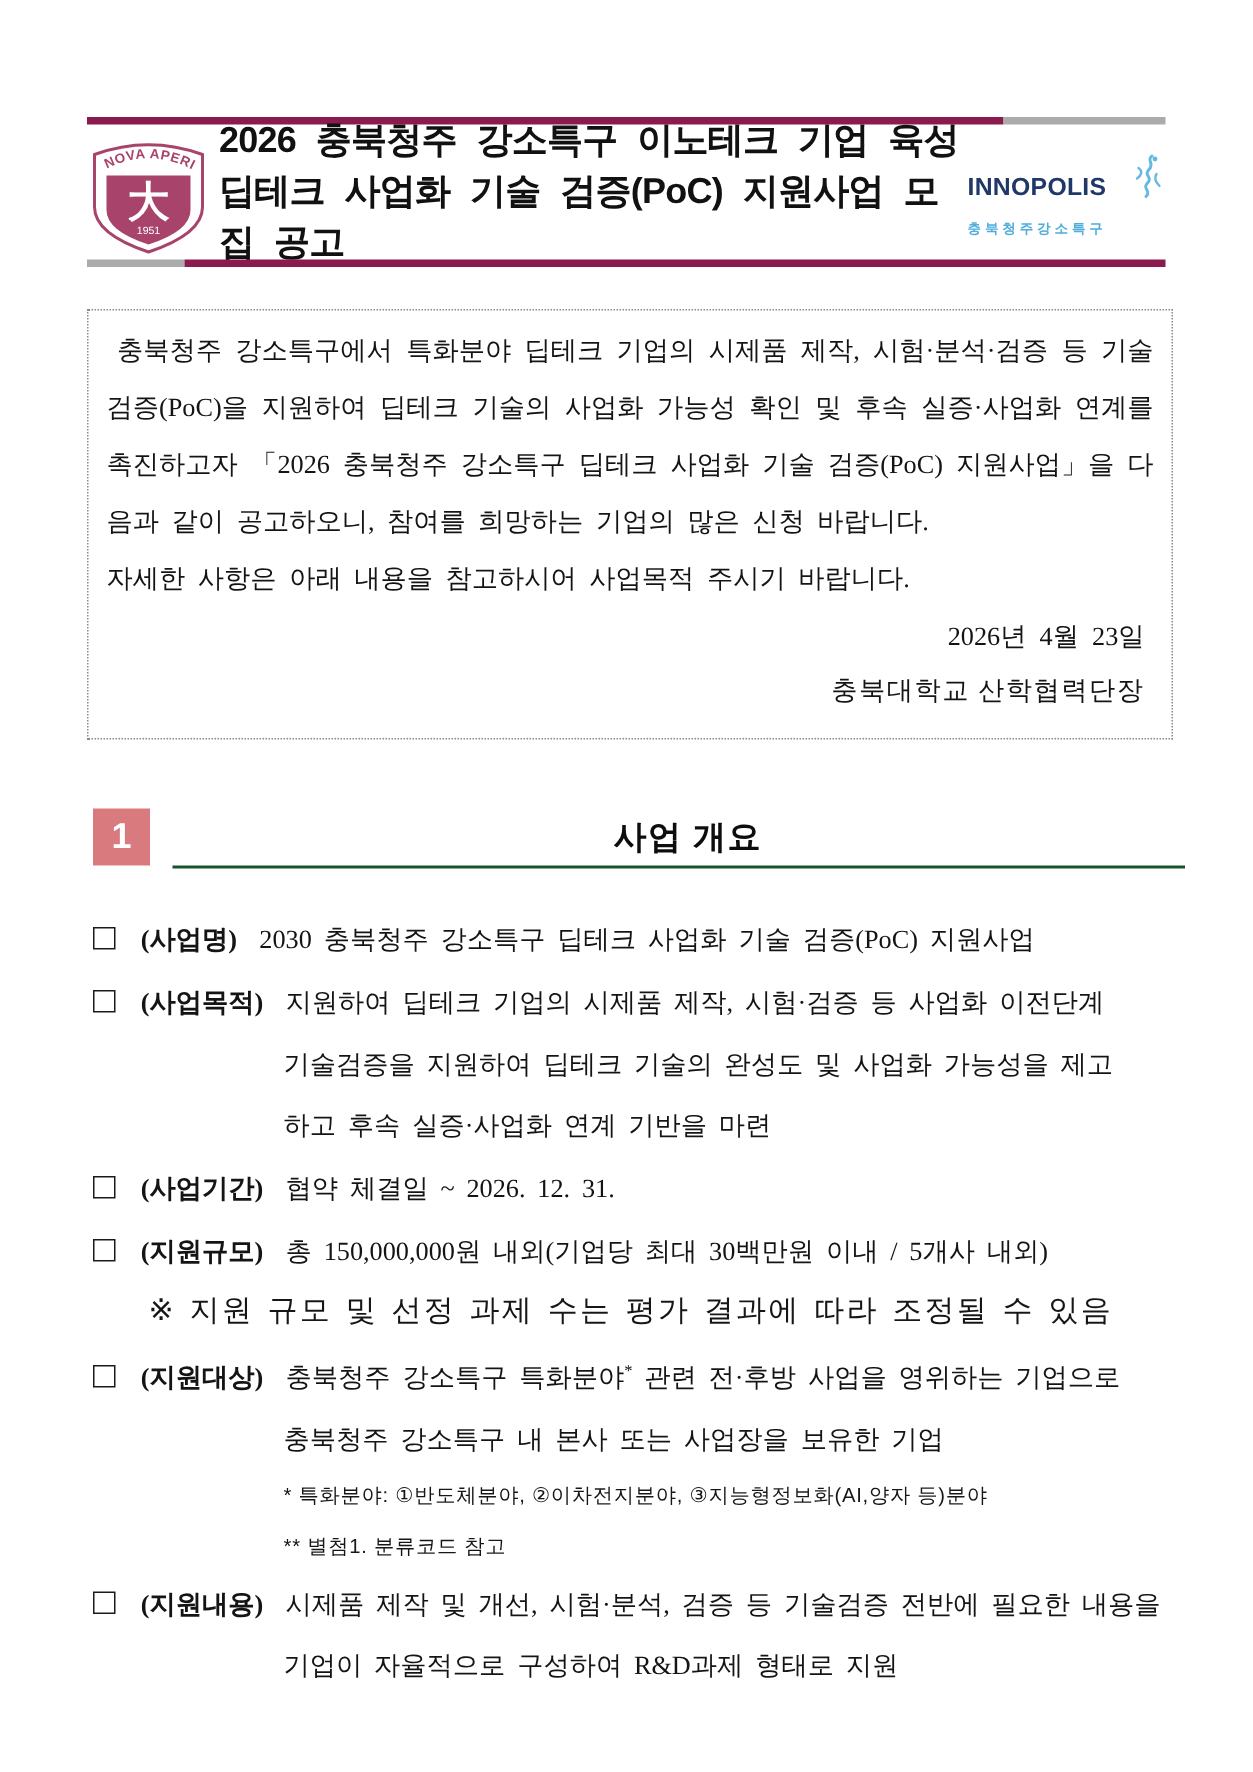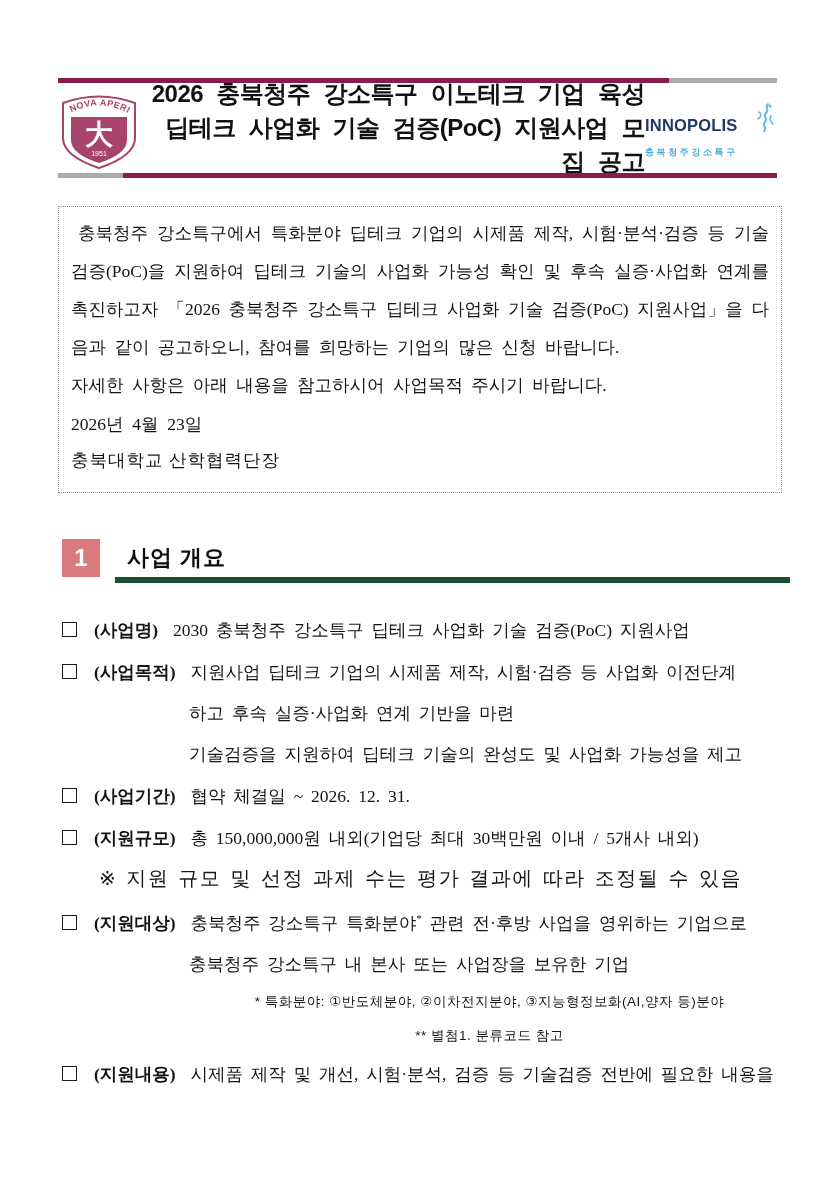--- a/index.html
+++ b/index.html
@@ -14,59 +14,59 @@
   .doc-header{margin:78px 58px 0 58px;width:719px;}
   .rule{height:5px;display:flex;}
   .rule .seg-maroon{background:#8B1A4E;}
   .rule .seg-gray{background:#ABABAB;}
   .rule-top .seg-maroon{width:85%;}
   .rule-top .seg-gray{width:15%;}
   .rule-bottom .seg-gray{width:9%;}
   .rule-bottom .seg-maroon{width:91%;}
   .header-row{display:flex;align-items:center;height:86px;padding:2px 0;}
   .crest{width:88px;flex:0 0 88px;display:flex;align-items:center;justify-content:flex-start;}
-  .doc-title{flex:1;text-align:right;font-family:"Liberation Sans","DejaVu Sans",sans-serif;
+  .doc-title{flex:1;text-align:left;font-family:"Liberation Sans","DejaVu Sans",sans-serif;
     font-weight:700;font-size:24px;line-height:34px;color:#111;letter-spacing:-0.5px;word-spacing:7px;}
   .innopolis{width:132px;flex:0 0 132px;padding-top:4px;}
   .innopolis-top{display:flex;align-items:flex-end;gap:17px;}
   .innopolis-brand{font-family:"Liberation Sans","DejaVu Sans",sans-serif;font-weight:800;
     font-size:16.5px;letter-spacing:0.2px;color:#1F3868;line-height:17px;}
   .innopolis-sub{font-family:Liberation Serif, serif;font-weight:700;
     font-size:9px;letter-spacing:2.6px;color:#4FAEDC;margin-top:12px;}
 
   
   .intro-box{margin:28px 53px 0 58px;border:1px dotted #8a8a8a;padding:7px 12px 14px 12px;
     font-size:17.5px;line-height:38px;}
   .intro-par{margin:0;text-align:justify;word-spacing:4px;}
   .intro-par.first{text-indent:7px;}
-  .intro-date,.intro-signer{text-align:left;padding-right:6px;white-space:pre;line-height:36px;}
+  .intro-date,.intro-signer{text-align:right;padding-right:6px;white-space:pre;line-height:36px;}
   .intro-date{margin-top:2px;}
   .intro-signer{letter-spacing:1px;}
 
   
   .section-header{margin:46px 45px 0 62px;display:flex;}
   .sec-num{width:38px;height:38px;background:#D97B7E;color:#ffffff;flex:0 0 38px;
     font-family:"Liberation Sans","DejaVu Sans",sans-serif;font-weight:700;font-size:24px;
     display:flex;align-items:center;justify-content:center;}
-  .sec-title-wrap{flex:1;margin-left:15px;border-bottom:6px solid #14532d;height:38px;
-    display:flex;align-items:center;padding-left:12px;}
+  .sec-title-wrap{flex:1;margin-left:15px;border-bottom:2px solid #14532d;height:38px;
+    display:flex;align-items:center;padding-left:12px;justify-content:center;}
   .sec-title{font-family:"Liberation Sans","DejaVu Sans",sans-serif;font-weight:700;
     font-size:22px;color:#0d0d0d;letter-spacing:1px;margin:0;}
 
   
   .items{margin:26px 45px 0 62px;font-size:17.5px;}
   .item-line{line-height:42px;word-spacing:3.5px;white-space:nowrap;}
   .bullet-sq{display:inline-block;width:13px;height:13px;border:1.5px solid #1a1a1a;
     margin-right:9px;position:relative;top:1px;}
   .item-label{font-weight:700;margin-right:7px;}
   .cont-line{padding-left:127px;line-height:41px;word-spacing:3.5px;white-space:nowrap;}
   .note-line{padding-left:37px;font-family:"Liberation Sans","DejaVu Sans",sans-serif;
     font-size:20px;line-height:38px;letter-spacing:1.5px;word-spacing:2px;color:#161616;white-space:nowrap;}
   .subnote-line{padding-left:127px;font-family:"Liberation Sans","DejaVu Sans",sans-serif;
-    font-size:13.5px;line-height:34px;letter-spacing:0.5px;color:#161616;white-space:nowrap;text-align:center;}
+    font-size:13.5px;line-height:34px;letter-spacing:0.5px;color:#161616;white-space:nowrap;}
   sup{font-size:11px;}
 </style>
 </head>
 <body>
 
 <div class="page">
 
   <header class="doc-header">
     <div class="rule rule-top">
       <div class="seg-maroon"></div>
@@ -131,24 +131,24 @@
 
     <div class="item-line">
       <span class="bullet-sq"></span>
       <span class="item-label">(사업명)</span>
       <span class="item-text">2030 충북청주 강소특구 딥테크 사업화 기술 검증(PoC) 지원사업</span>
     </div>
 
     <div class="item-line">
       <span class="bullet-sq"></span>
       <span class="item-label">(사업목적)</span>
-      <span class="item-text">지원사업 딥테크 기업의 시제품 제작, 시험·검증 등 사업화 이전단계</span>
+      <span class="item-text">지원하여 딥테크 기업의 시제품 제작, 시험·검증 등 사업화 이전단계</span>
     </div>
+    <div class="cont-line">기술검증을 지원하여 딥테크 기술의 완성도 및 사업화 가능성을 제고</div>
     <div class="cont-line">하고 후속 실증·사업화 연계 기반을 마련</div>
-    <div class="cont-line">기술검증을 지원하여 딥테크 기술의 완성도 및 사업화 가능성을 제고</div>
 
     <div class="item-line">
       <span class="bullet-sq"></span>
       <span class="item-label">(사업기간)</span>
       <span class="item-text">협약 체결일 ~ 2026. 12. 31.</span>
     </div>
 
     <div class="item-line">
       <span class="bullet-sq"></span>
       <span class="item-label">(지원규모)</span>
@@ -163,15 +163,16 @@
     </div>
     <div class="cont-line">충북청주 강소특구 내 본사 또는 사업장을 보유한 기업</div>
     <div class="subnote-line">* 특화분야: ①반도체분야, ②이차전지분야, ③지능형정보화(AI,양자 등)분야</div>
     <div class="subnote-line">** 별첨1. 분류코드 참고</div>
 
     <div class="item-line">
       <span class="bullet-sq"></span>
       <span class="item-label">(지원내용)</span>
       <span class="item-text">시제품 제작 및 개선, 시험·분석, 검증 등 기술검증 전반에 필요한 내용을</span>
     </div>
+    <div class="cont-line">기업이 자율적으로 구성하여 R&amp;D과제 형태로 지원</div>
 
   </div>
 </div>
 
 </body></html>

